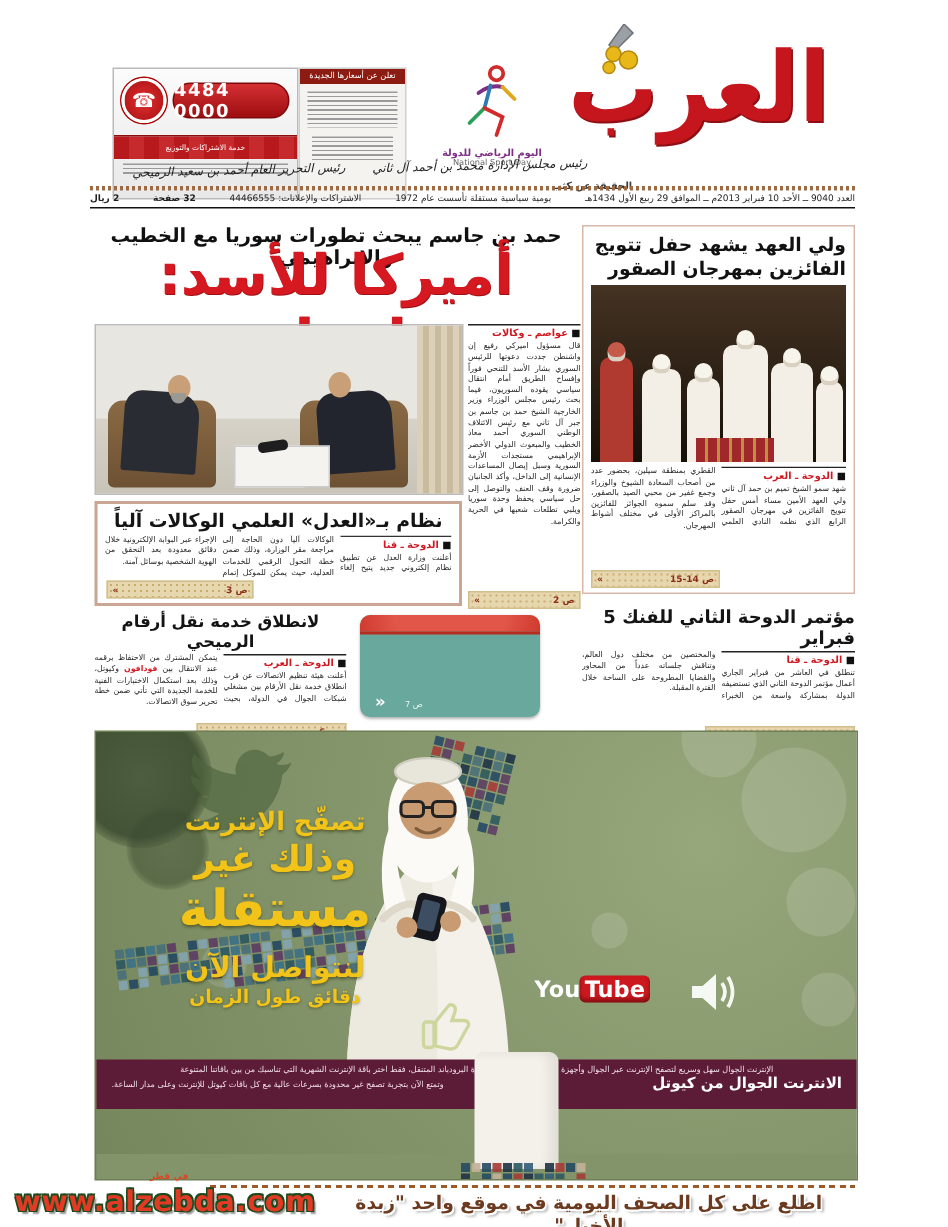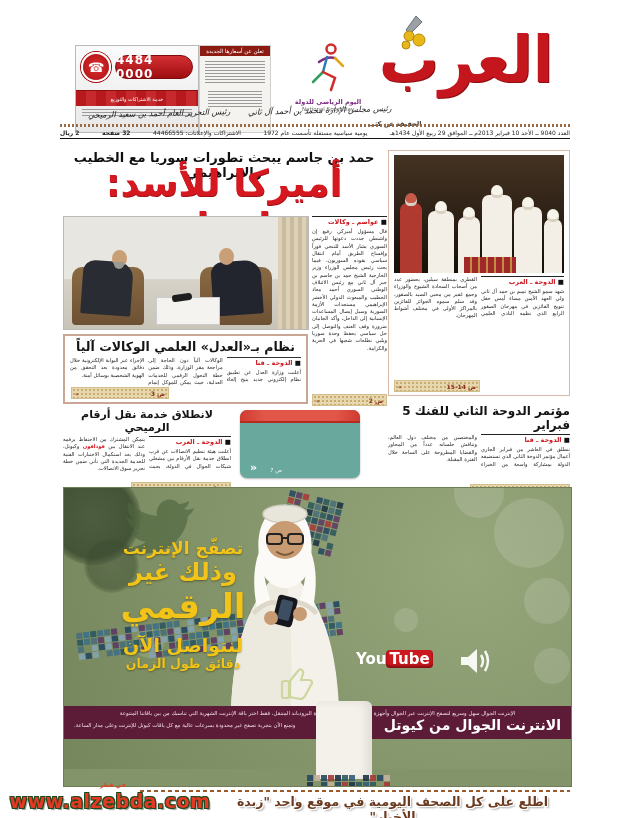--- a/index.html
+++ b/index.html
@@ -87,21 +87,21 @@
   .bird{position:absolute;left:60px;top:8px;opacity:.8;}
   .yt{position:absolute;left:292px;top:162px;font-size:15px;font-weight:bold;direction:ltr;}
   .yt .you{color:#fff;}
   .yt .tube{color:#fff;background:#cc181e;border-radius:4px;padding:0 3px;box-shadow:inset 0 -2px 3px rgba(0,0,0,.4);}
   .spk{position:absolute;left:395px;top:158px;}
   .thumb{position:absolute;left:212px;top:175px;}
   .maroon{position:absolute;left:0;top:218px;width:100%;height:33px;background:#5c1b37;color:#f0dce6;box-sizing:border-box;padding:3px 10px;}
   .maroon .sp1{display:block;font-size:5.4px;text-align:center;line-height:1.5;}
   .maroon-row{display:flex;justify-content:space-between;align-items:center;}
   .maroon .sp2{font-size:5.4px;}
-  .product{font-size:14px;font-weight:bold;color:#fff;}
+  .product{font-size:10px;font-weight:bold;color:#fff;}
   .magenta{position:absolute;left:0;top:251px;width:100%;height:30px;background:#c4125f;display:flex;justify-content:space-between;align-items:center;box-sizing:border-box;padding:0 14px;direction:ltr;}
   .qtel-url{color:#fff;font-size:6.5px;}
   .qtel-logo{display:flex;align-items:center;gap:5px;color:#fff;}
   .qtel-words{text-align:right;font-style:italic;line-height:1;}
   .qtel-ar{font-size:8px;font-weight:bold;display:block;}
   .qtel-en{font-size:11px;font-weight:bold;display:block;}
   .ad-green-bottom{position:absolute;left:0;top:281px;width:100%;height:17px;background:#83946a;}
   .robe-lower{position:absolute;left:252px;top:213px;width:56px;height:78px;background:#f4f1ea;border-radius:6px 6px 0 0;box-shadow:inset -6px 0 8px rgba(0,0,0,.08);}
   .mos-bottom{position:absolute;left:236px;top:286px;width:90px;opacity:.9;}
   .ad-man{position:absolute;left:137px;top:4px;}
@@ -216,20 +216,21 @@
       </div>
   </div>
 
   <div class="abs teal-box">
     <div class="teal-top"></div>
     <div class="teal-arrow">«</div>
     <div class="teal-ref">ص 7</div>
   </div>
 
   <div class="abs crown-box">
+    <div class="crown-h">ولي العهد يشهد حفل تتويج الفائزين بمهرجان الصقور</div>
     <div class="photo-falcon">
       <div class="fig red" style="left:6px;width:22px;height:70px;">
           <span class="fhead"></span>
         </div>
       <div class="fig" style="left:34px;width:26px;height:62px;">
           <span class="fhead"></span>
         </div>
       <div class="fig" style="left:64px;width:22px;height:56px;">
           <span class="fhead"></span>
         </div>
@@ -298,21 +299,21 @@
       <path d="M54 120 C62 112 72 108 78 112 L90 112 C96 108 106 112 114 120" fill="none" stroke="#ddd8ca" stroke-width="5" stroke-linecap="round"></path>
       <rect x="74" y="104" width="20" height="30" rx="4" transform="rotate(14 84 119)" fill="#16171c"></rect>
       <rect x="78" y="108" width="12" height="20" rx="2" transform="rotate(14 84 119)" fill="#3d4e63"></rect>
       <circle cx="70" cy="126" r="7" fill="#c89b72"></circle>
       <circle cx="99" cy="122" r="7" fill="#c89b72"></circle>
     </svg>
 
     <div class="ad-text">
       <div class="adl1">تصفّح الإنترنت</div>
       <div class="adl2">وذلك غير</div>
-      <div class="adl3">الرقمي</div>
+      <div class="adl3">مستقلة</div>
       <div class="adl4">لنتواصل الآن</div>
       <div class="adl5">دقائق طول الزمان</div>
     </div>
 
     <svg class="spk" width="34" height="30" viewBox="0 0 34 30">
       <polygon points="2,11 9,11 18,3 18,27 9,19 2,19" fill="#fff" opacity="0.92"></polygon>
       <path d="M22 9 Q26 15 22 21" fill="none" stroke="#fff" stroke-width="2.5" opacity="0.92"></path>
       <path d="M26 5 Q32 15 26 25" fill="none" stroke="#fff" stroke-width="2.5" opacity="0.92"></path>
     </svg>
 

